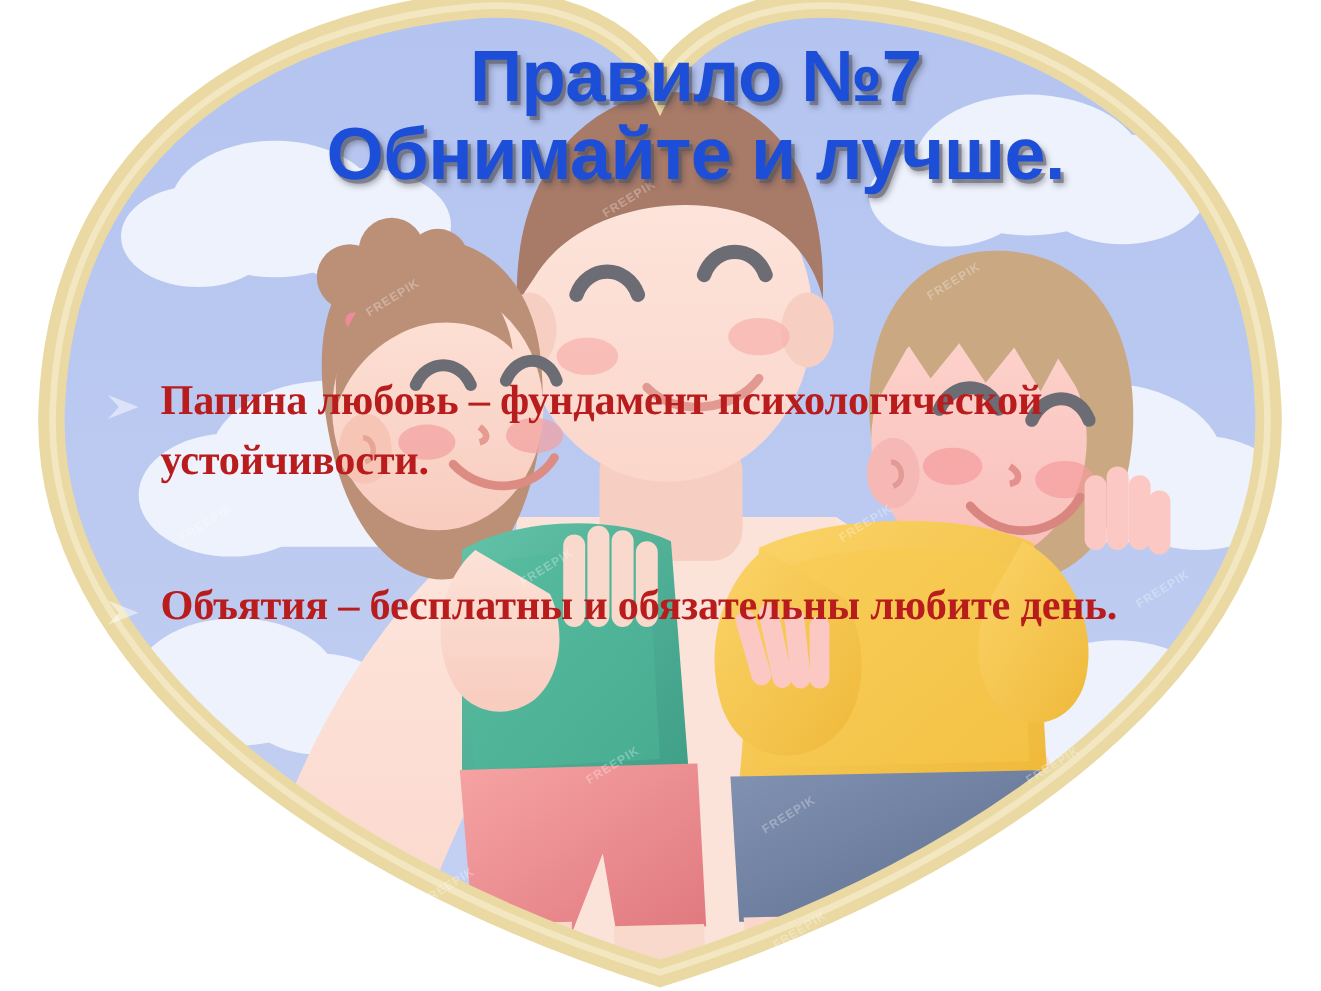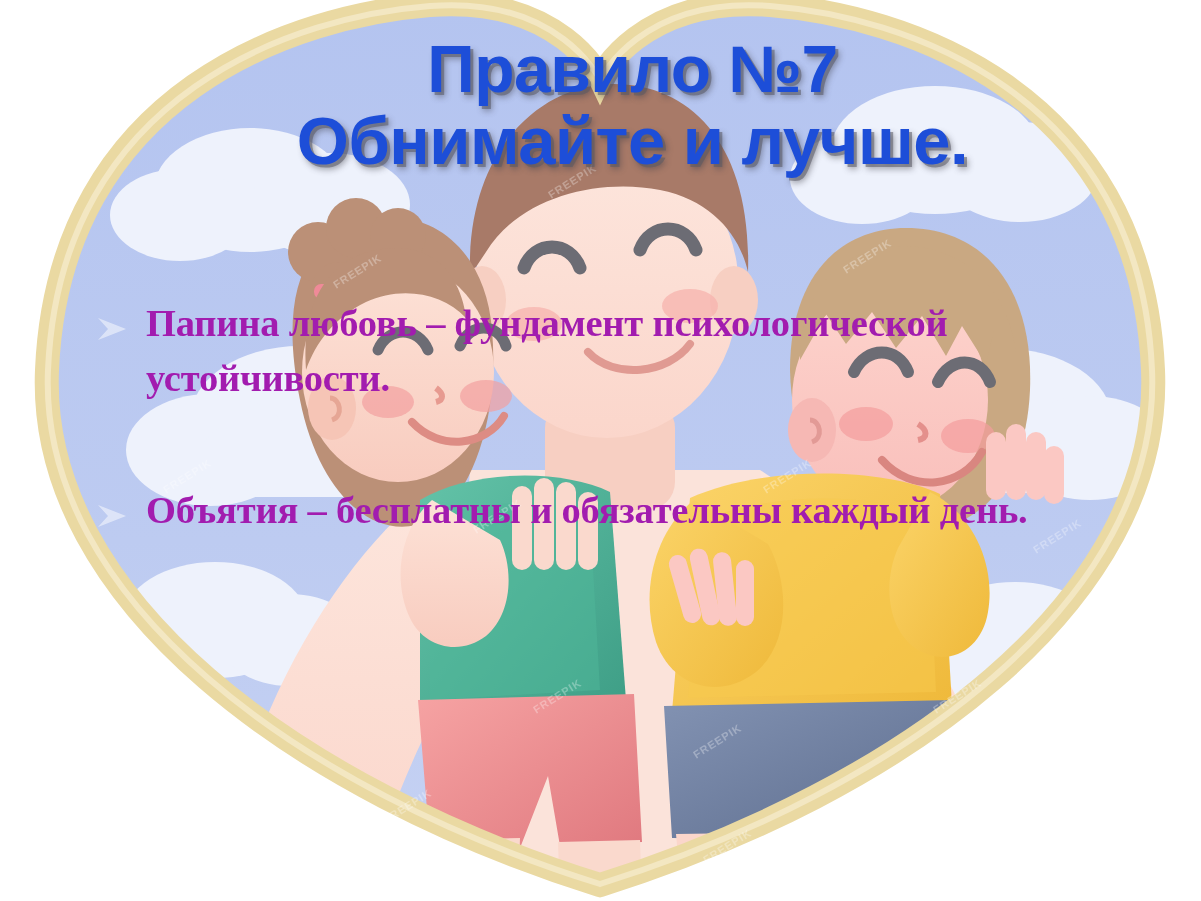--- a/index.html
+++ b/index.html
@@ -91,22 +91,23 @@
     height: 26px;
     opacity: 0.55;
   }
   .bullet-marker svg { display: block; }
 
   .bullet-text {
     font-family: "Liberation Serif", serif;
     font-weight: bold;
     font-size: 38.5px;
     line-height: 1.42;
-    color: #a21caf;
+    color: #b91c1c;
     letter-spacing: -0.2px;
+    margin-top: 41px;
   }
 
   
   .wm {
     position: absolute;
     font-family: "Liberation Sans", sans-serif;
     font-weight: bold;
     font-size: 11px;
     letter-spacing: 1px;
     color: rgba(255,255,255,0.30);
@@ -417,19 +418,19 @@
         <div class="bullet-text">Папина любовь – фундамент психологической устойчивости.</div>
       </div>
 
 
       <div class="bullet-row">
         <span class="bullet-marker">
           <svg width="34" height="26" viewBox="0 0 34 26">
             <path d="M2 2 L30 13 L2 24 L12 13 Z" fill="#ffffff" opacity="0.9"></path>
           </svg>
         </span>
-        <div class="bullet-text">Объятия – бесплатны и обязательны каждый день.</div>
+        <div class="bullet-text">Объятия – бесплатны и обязательны любите день.</div>
       </div>
 
     </div>
   </div>
 
 </div>
 
 </body></html>

